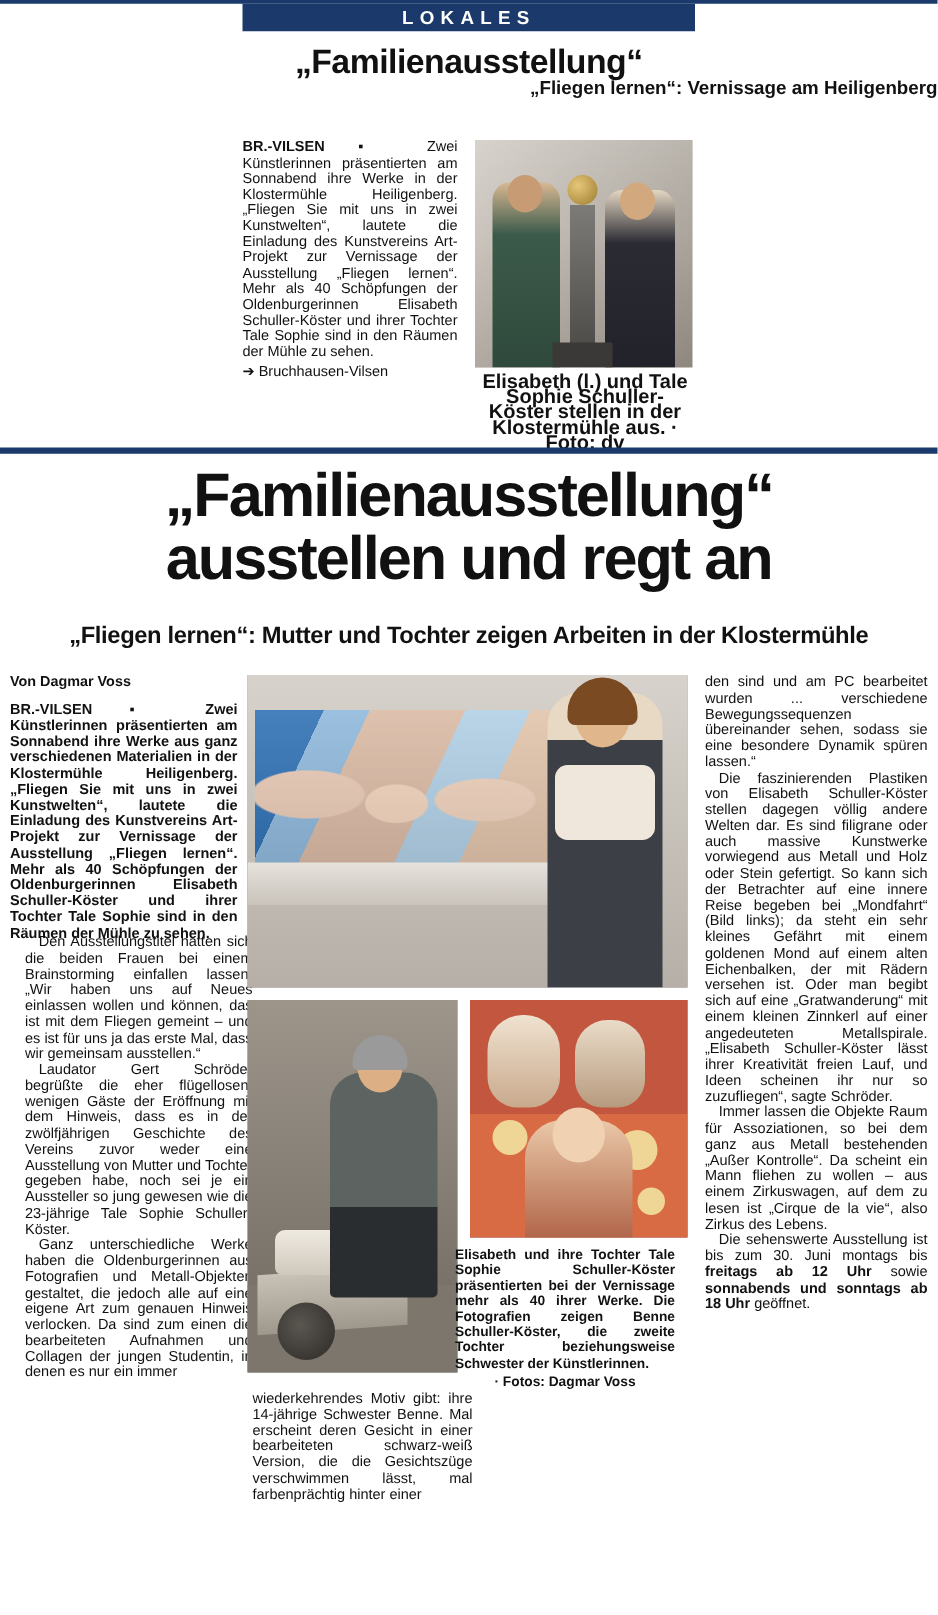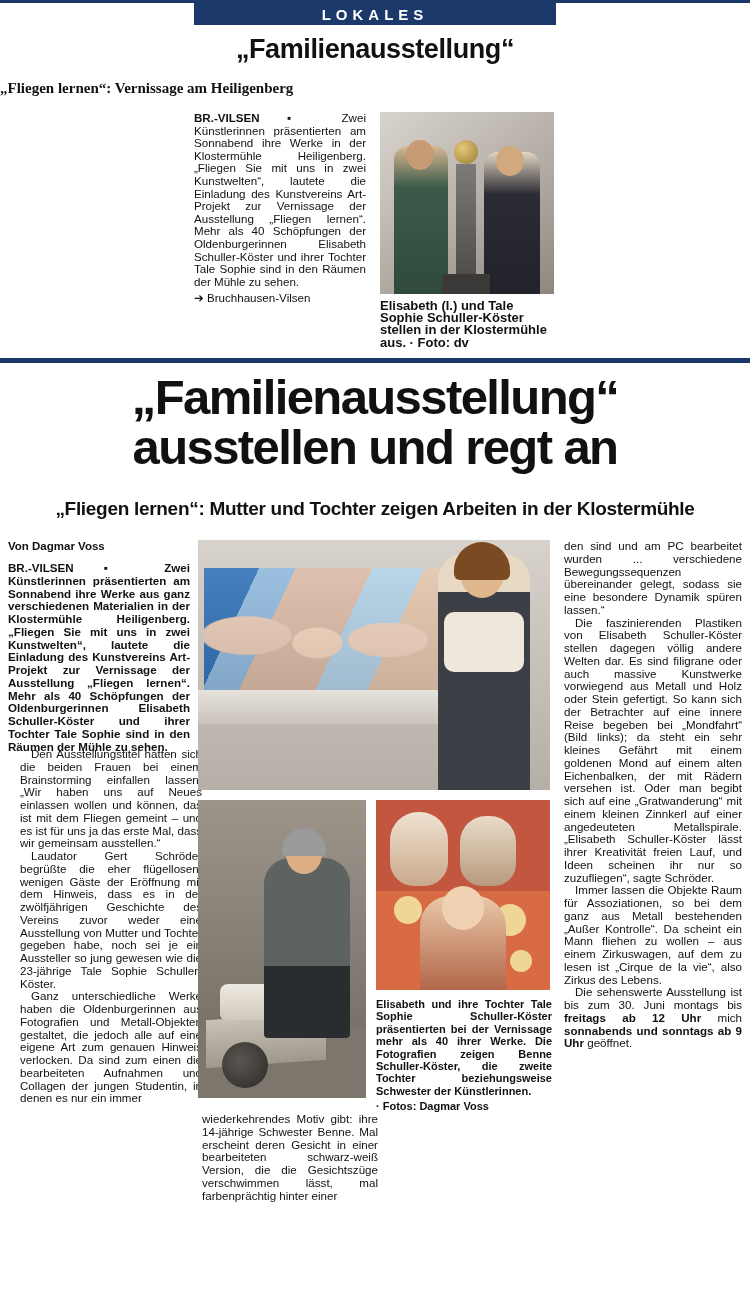--- a/index.html
+++ b/index.html
@@ -23,43 +23,43 @@
   .kicker{
     color:#fff;font-family:"Liberation Sans", sans-serif;font-weight:bold;
     font-size:15px;letter-spacing:5px;
   }
   .top-headline{
     position:absolute;left:0;top:34px;width:750px;text-align:center;
     font-family:"Liberation Sans", sans-serif;font-weight:bold;font-size:27px;
     letter-spacing:-0.4px;
   }
   .top-sub{
-    position:absolute;left:0;top:80px;width:750px;text-align:left;
-    font-family:Liberation Serif, serif;font-weight:bold;font-size:15px;
+    position:absolute;left:0;top:62px;width:750px;text-align:right;
+    font-family:Liberation Sans, sans-serif;font-weight:bold;font-size:15px;
   }
 
   .top-col{
     position:absolute;left:194px;top:112px;width:172px;
     font-size:11.6px;line-height:12.6px;text-align:justify;
     font-family:"Liberation Sans", sans-serif;
     -webkit-hyphens:auto;hyphens:auto;
   }
   .top-col b{font-weight:bold;}
   .dateline-arrow{
     display:block;text-align:left;font-weight:normal;margin-top:4px;
   }
 
   .top-photo{
     position:absolute;left:380px;top:112px;width:174px;height:182px;
     overflow:hidden;background:#b9b3ac;
   }
   .top-caption{
     position:absolute;left:380px;top:300px;width:176px;
     font-family:"Liberation Sans", sans-serif;font-weight:bold;
-    font-size:13px;line-height:12.2px;
+    font-size:16px;line-height:12.2px;text-align:center;
   }
 
   .divider-thick{
     position:absolute;left:0;top:358px;width:750px;height:5px;background:#1b3a6b;
   }
 
   
   .main-head{
     position:absolute;left:0;top:372px;width:750px;text-align:center;
     font-family:"Liberation Sans", sans-serif;font-weight:bold;
@@ -100,25 +100,25 @@
   #photo-main{
     left:198px;top:540px;width:352px;height:250px;background:#8a8f92;
   }
   #photo-left2{
     left:198px;top:800px;width:168px;height:298px;background:#7c7a74;
   }
   #photo-right2{
     left:376px;top:800px;width:174px;height:190px;background:#b0534a;
   }
   .cap2{
-    position:absolute;left:376px;top:998px;width:176px;
+    position:absolute;left:364px;top:998px;width:176px;
     font-family:"Liberation Sans", sans-serif;font-weight:bold;
     font-size:11px;line-height:12.4px;text-align:justify;
   }
-  .cap2 .credit{display:block;text-align:left;margin-top:3px;}
+  .cap2 .credit{display:block;text-align:center;margin-top:3px;}
 
   
   .ph-inner{position:absolute;inset:0;}
 
   
   #top-art{background:linear-gradient(180deg,#cfc9c1 0%,#bdb6ad 45%,#9e968c 100%);}
   #top-art .wall{position:absolute;inset:0;background:
      linear-gradient(90deg,rgba(255,255,255,.18),rgba(0,0,0,.10));}
   #top-art .w1{position:absolute;left:14px;top:34px;width:54px;height:148px;
      background:linear-gradient(180deg,#d8b893 0%,#3c5a4a 28%,#2f4a3c 100%);border-radius:14px 14px 0 0;}
@@ -277,19 +277,19 @@
     <span>Elisabeth und ihre Tochter Tale Sophie Schuller-Köster präsentierten bei der Vernissage mehr als 40 ihrer Werke. Die Fotografien zeigen Benne Schuller-Köster, die zweite Tochter beziehungsweise Schwester der Künstlerinnen.</span>
     <span class="credit">· Fotos: Dagmar Voss</span>
   </div>
 
   <div class="col" id="col2a">
     <p>wiederkehrendes Motiv gibt: ihre 14-jährige Schwester Benne. Mal erscheint deren Gesicht in einer bearbeiteten schwarz-weiß Version, die die Gesichtszüge verschwimmen lässt, mal farbenprächtig hinter einer</p>
   </div>
 
 
   <div class="col" id="col4a">
-    <p>den sind und am PC bearbeitet wurden ... verschiedene Bewegungssequenzen übereinander gelegt, sodass sie eine besondere Dynamik spüren lassen.“</p>
+    <p>den sind und am PC bearbeitet wurden ... verschiedene Bewegungssequenzen übereinander sehen, sodass sie eine besondere Dynamik spüren lassen.“</p>
     <p class="ind">Die faszinierenden Plastiken von Elisabeth Schuller-Köster stellen dagegen völlig andere Welten dar. Es sind filigrane oder auch massive Kunstwerke vorwiegend aus Metall und Holz oder Stein gefertigt. So kann sich der Betrachter auf eine innere Reise begeben bei „Mondfahrt“ (Bild links); da steht ein sehr kleines Gefährt mit einem goldenen Mond auf einem alten Eichenbalken, der mit Rädern versehen ist. Oder man begibt sich auf eine „Gratwanderung“ mit einem kleinen Zinnkerl auf einer angedeuteten Metallspirale. „Elisabeth Schuller-Köster lässt ihrer Kreativität freien Lauf, und Ideen scheinen ihr nur so zuzufliegen“, sagte Schröder.</p>
     <p class="ind">Immer lassen die Objekte Raum für Assoziationen, so bei dem ganz aus Metall bestehenden „Außer Kontrolle“. Da scheint ein Mann fliehen zu wollen – aus einem Zirkuswagen, auf dem zu lesen ist „Cirque de la vie“, also Zirkus des Lebens.</p>
-    <p class="ind"><span>Die sehenswerte Ausstellung ist bis zum 30. Juni montags bis </span><b>freitags ab 12 Uhr</b><span> mich </span><b>sonnabends und sonntags ab 9 Uhr</b><span> geöffnet.</span></p>
+    <p class="ind"><span>Die sehenswerte Ausstellung ist bis zum 30. Juni montags bis </span><b>freitags ab 12 Uhr</b><span> sowie </span><b>sonnabends und sonntags ab 18 Uhr</b><span> geöffnet.</span></p>
   </div>
 
 </div>
 
 </body></html>

